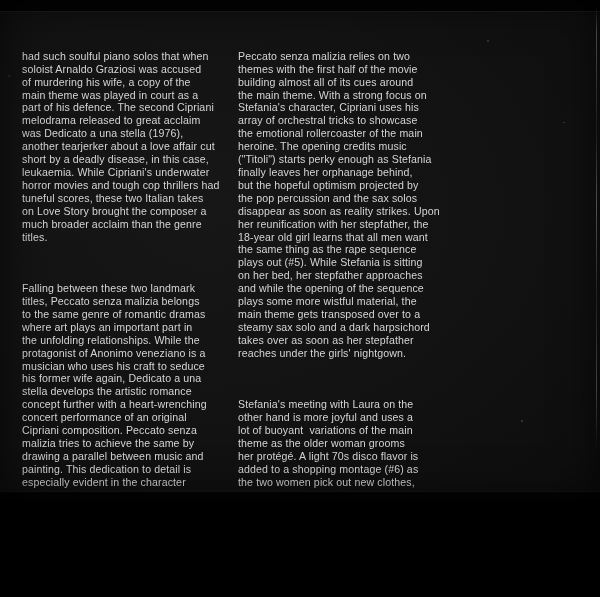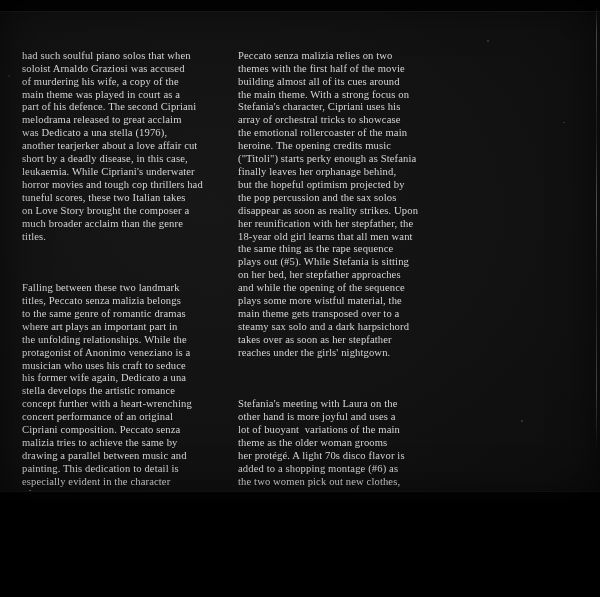--- a/index.html
+++ b/index.html
@@ -2,21 +2,21 @@
 <html><head>
 <meta charset="utf-8">
 <style>
   html, body { margin: 0; padding: 0; background: #000; }
   .page {
     position: relative;
     width: 600px;
     height: 500px;
     overflow: hidden;
     background: radial-gradient(ellipse at 35% 42%, #171717 0%, #121212 55%, #0d0d0d 100%);
-    font-family: Liberation Serif, serif;
+    font-family: Liberation Sans, sans-serif;
   }
   
   .page::after {
     content: "";
     position: absolute;
     inset: 0;
     box-shadow: inset 0 0 46px rgba(0,0,0,0.65);
     pointer-events: none;
   }
   .edge-strip { position: absolute; left: 0; width: 100%; background: #030303; }

